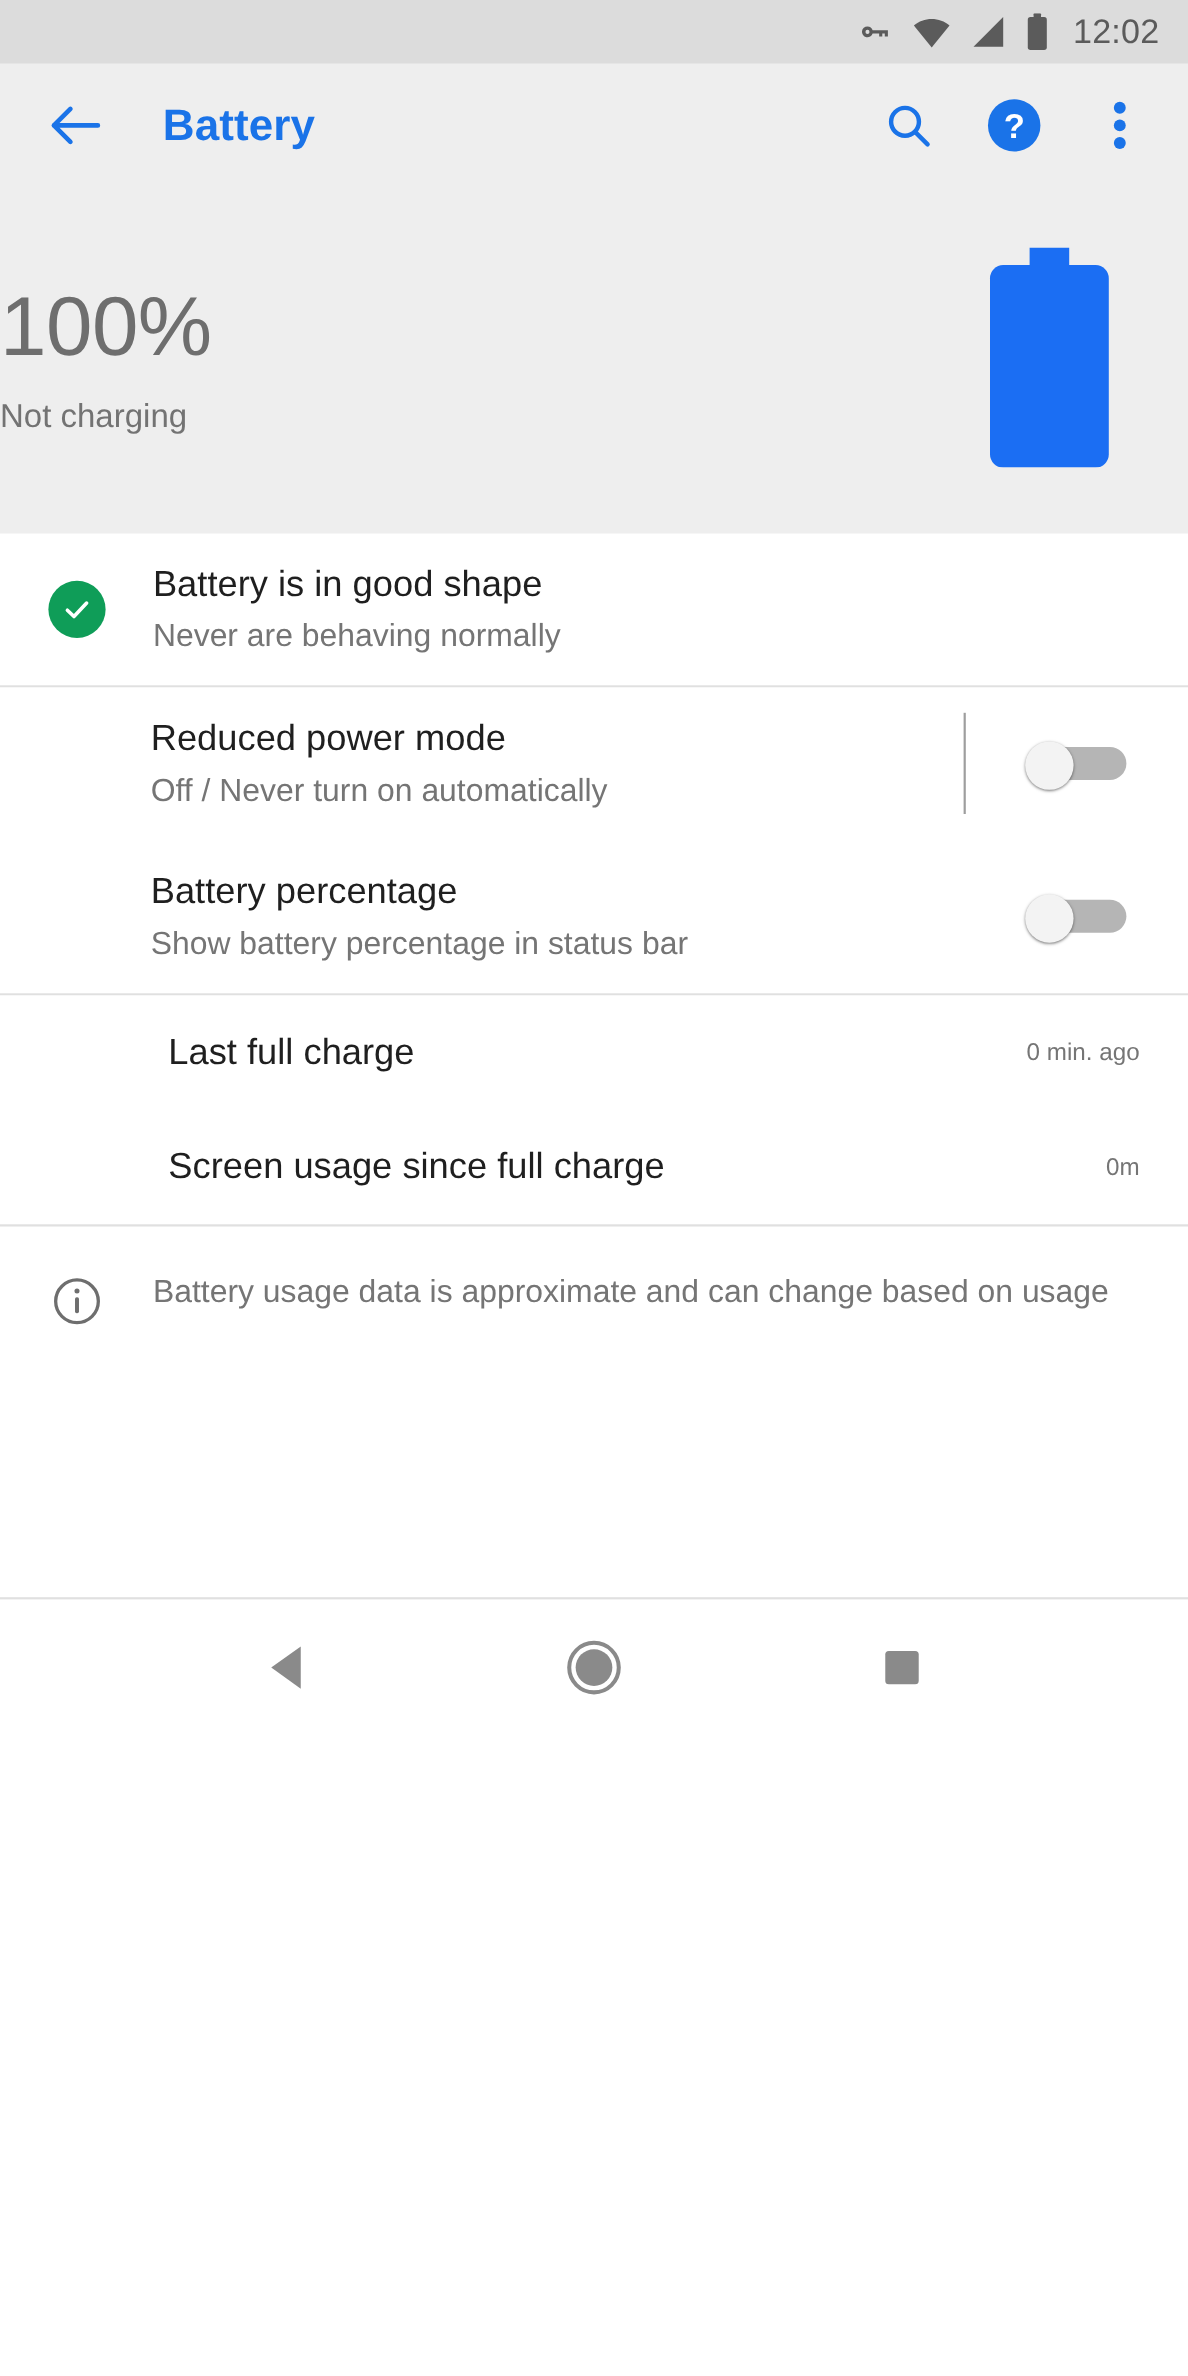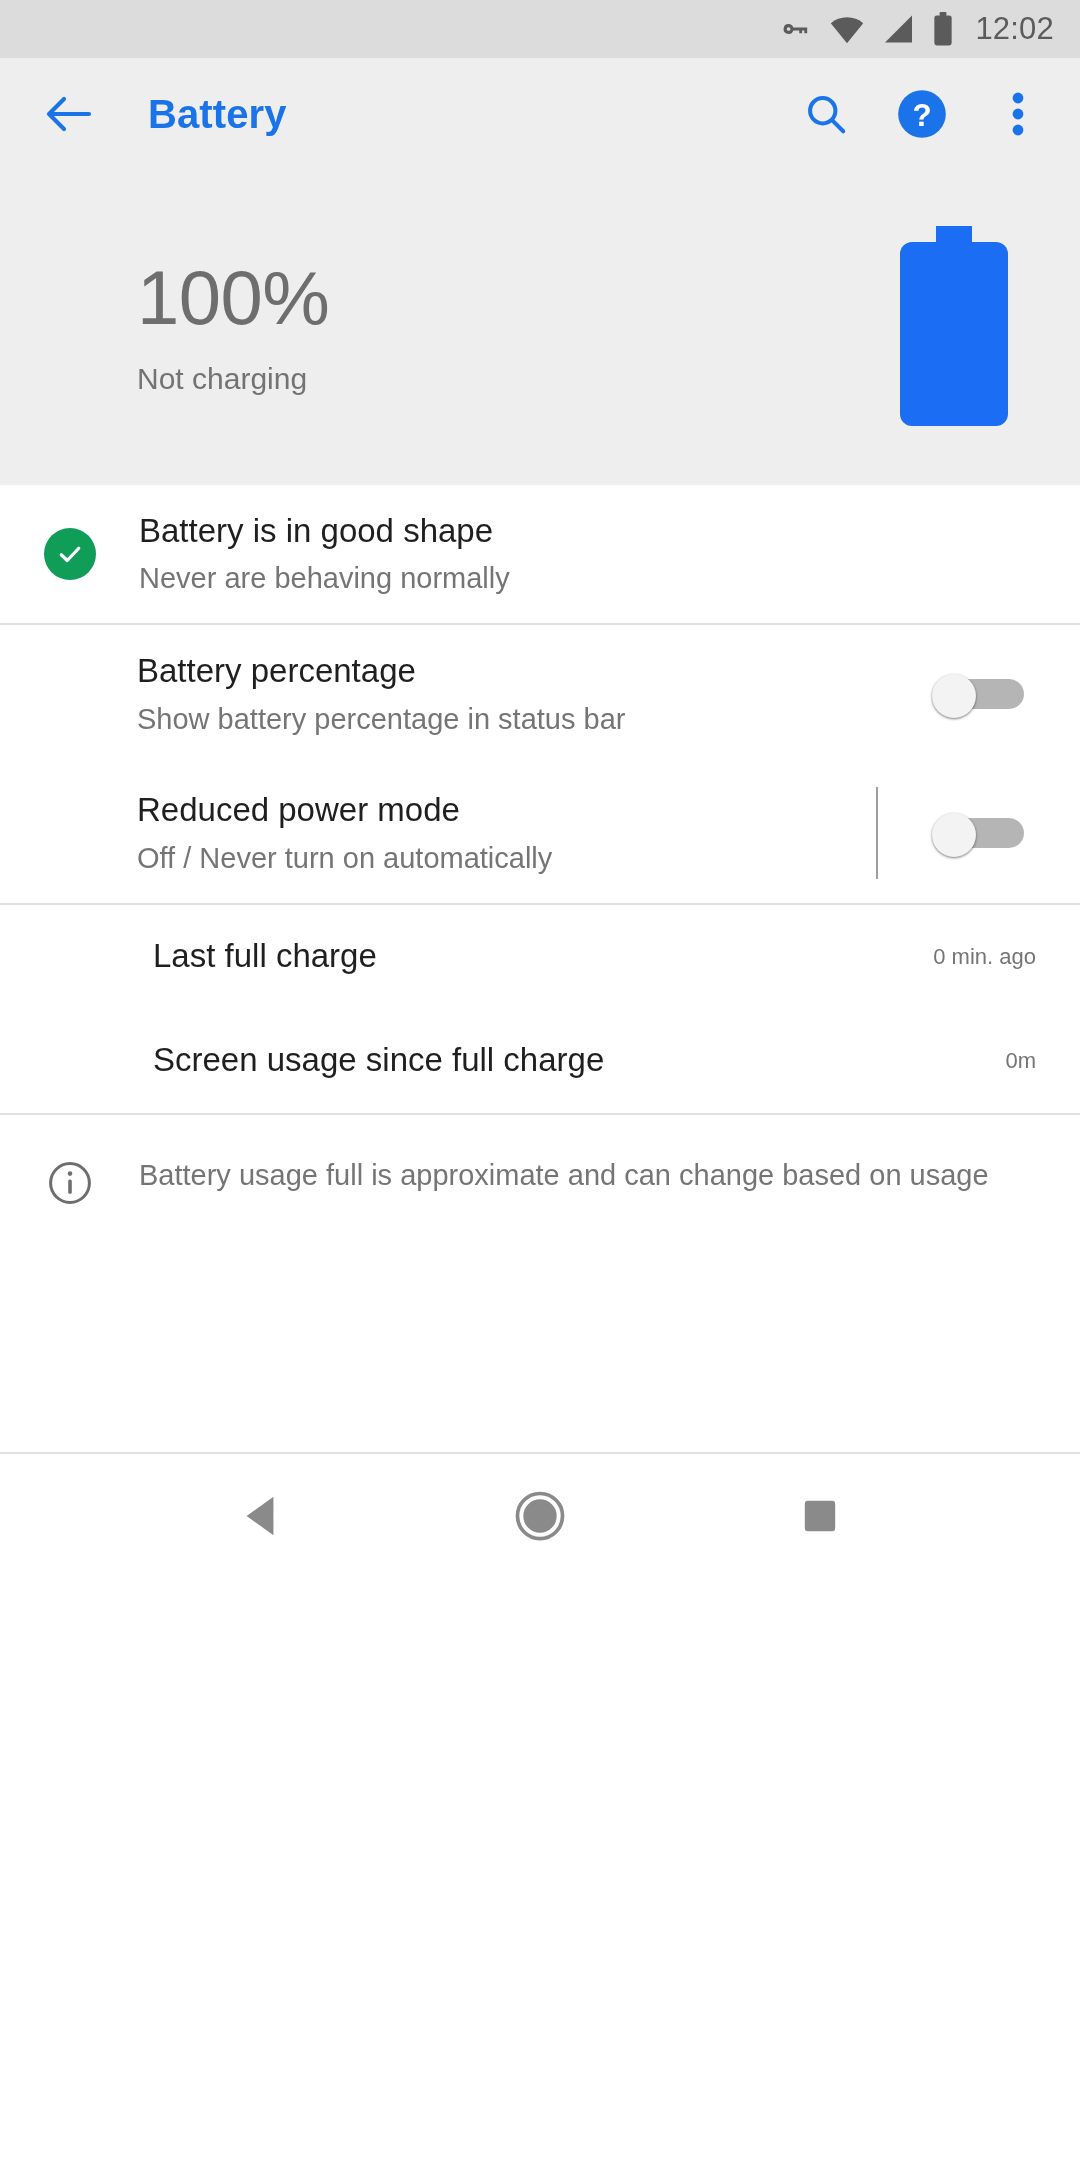--- a/index.html
+++ b/index.html
@@ -31,21 +31,21 @@
     margin-left:48px; letter-spacing:0.1px; white-space:nowrap;
   }
   .app-bar-actions { margin-left:auto; display:flex; align-items:center; gap:36px; }
   .action-btn { width:60px; height:60px; display:flex; align-items:center; justify-content:center; }
 
   
   .hero {
     flex:0 0 315px; background:#eeeeee;
     display:flex; align-items:center; padding:0 58px 0 0; position:relative;
   }
-  .hero-text { padding-left:137px; display:flex; flex-direction:column; }
+  .hero-text { display:flex; flex-direction:column; }
   .hero-pct { font-size:76px; color:#6e6e6e; font-weight:400; line-height:1.0; letter-spacing:-0.5px; }
   .hero-state { font-size:30px; color:#737373; margin-top:26px; font-weight:400; }
   .hero-battery { margin-left:auto; margin-right:8px; }
 
   
   .content { flex:1 1 auto; background:#ffffff; display:flex; flex-direction:column; }
   .divider { height:2px; background:#e0e0e0; width:100%; flex:0 0 2px; }
 
   .row { display:flex; align-items:center; padding:0 42px 0 0; background:#fff; }
 
@@ -184,36 +184,36 @@
       <div class="row-texts">
         <div class="row-title">Battery is in good shape</div>
         <div class="row-sub">Never are behaving normally</div>
       </div>
     </div>
 
     <div class="divider"></div>
 
     <div class="row row-toggle">
       <div class="row-texts">
-        <div class="row-title">Battery percentage</div>
-        <div class="row-sub">Show battery percentage in status bar</div>
-      </div>
-      <div class="toggle-sep hidden"></div>
+        <div class="row-title">Reduced power mode</div>
+        <div class="row-sub">Off / Never turn on automatically</div>
+      </div>
+      <div class="toggle-sep"></div>
       <div class="switch">
         <div class="switch-track"></div>
         <div class="switch-thumb"></div>
       </div>
     </div>
 
     <div class="row row-toggle">
       <div class="row-texts">
-        <div class="row-title">Reduced power mode</div>
-        <div class="row-sub">Off / Never turn on automatically</div>
-      </div>
-      <div class="toggle-sep"></div>
+        <div class="row-title">Battery percentage</div>
+        <div class="row-sub">Show battery percentage in status bar</div>
+      </div>
+      <div class="toggle-sep hidden"></div>
       <div class="switch">
         <div class="switch-track"></div>
         <div class="switch-thumb"></div>
       </div>
     </div>
 
     <div class="divider"></div>
 
     <div class="row row-value">
       <div class="row-title">Last full charge</div>
@@ -228,21 +228,21 @@
     <div class="divider"></div>
 
     <div class="row-note">
       <div class="note-icon-wrap">
         <svg width="48" height="48" viewBox="0 0 24 24">
           <circle cx="12" cy="12" r="9.7" fill="none" stroke="#6e6e6e" stroke-width="1.5"></circle>
           <circle cx="12" cy="7.3" r="1.15" fill="#6e6e6e"></circle>
           <rect x="11.1" y="10.2" width="1.8" height="7.2" rx="0.8" fill="#6e6e6e"></rect>
         </svg>
       </div>
-      <div class="note-text">Battery usage full is approximate and can change based on usage</div>
+      <div class="note-text">Battery usage data is approximate and can change based on usage</div>
     </div>
 
     <div class="spacer"></div>
   </div>
 
   <div class="nav-bar">
     <div class="nav-btn">
       <svg width="40" height="46" viewBox="0 0 20 24">
           <path fill="#8a8a8a" d="M17 2 3 12l14 10V2z"></path>
         </svg>

